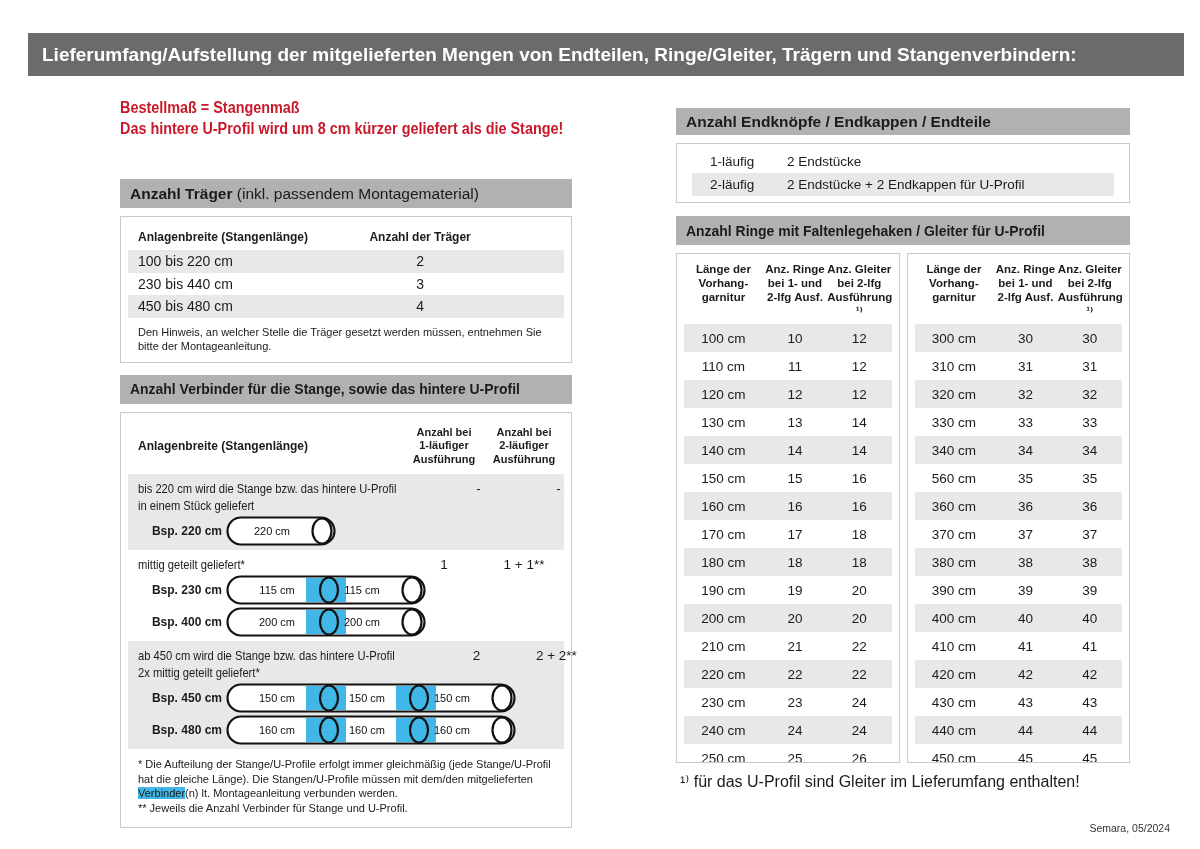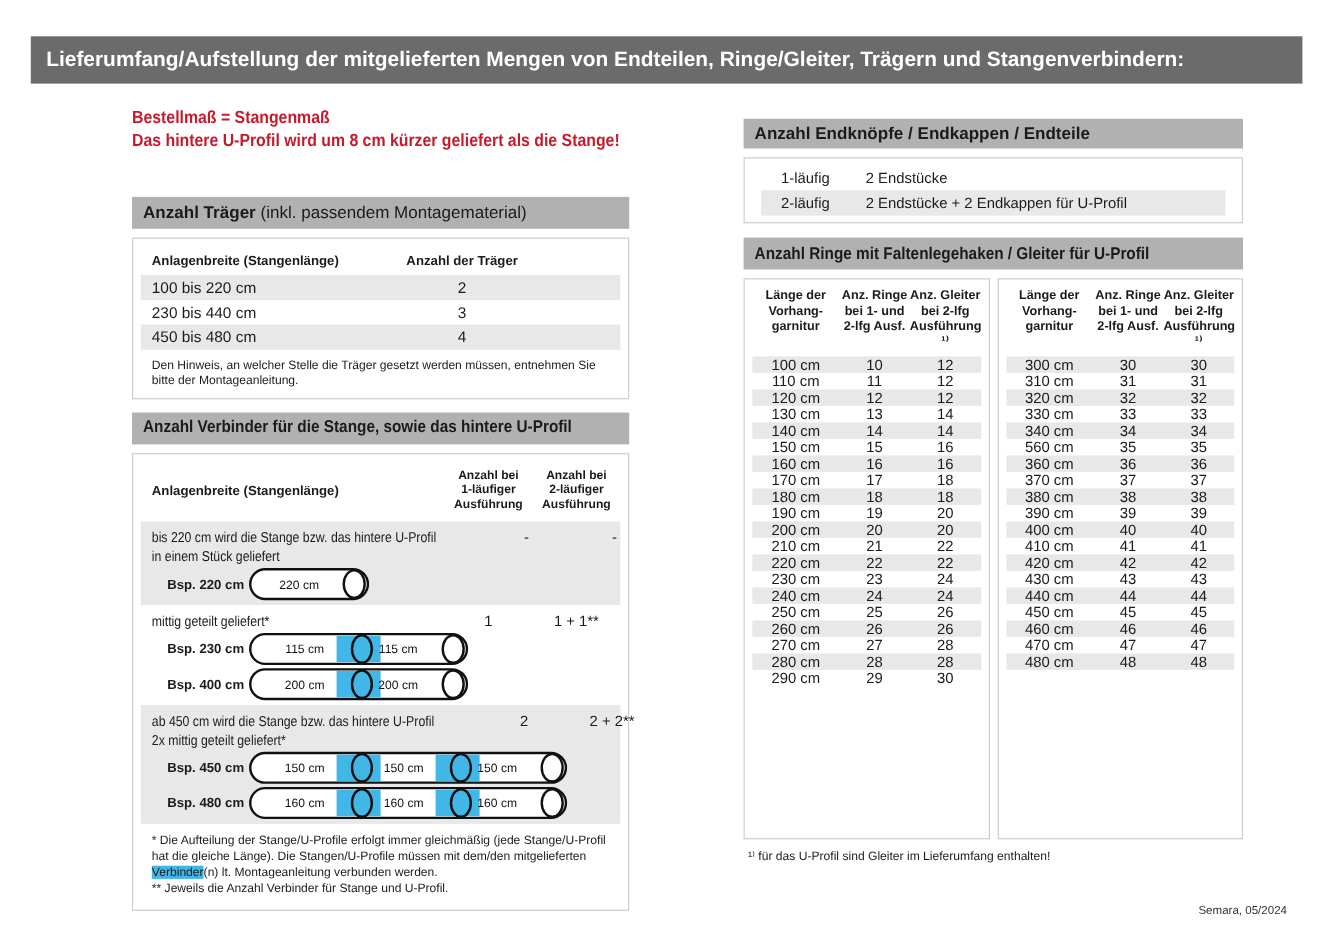--- a/index.html
+++ b/index.html
@@ -57,23 +57,23 @@
 
   
   .erow{display:grid;grid-template-columns:95px 1fr;align-items:center;height:23px;font-size:13.5px;}
   .erow .c1{padding-left:18px;}
 
   
   .ringe-wrap{display:flex;gap:7px;margin-top:8px;}
   .rtable{flex:1;border:1px solid var(--border);background:#fff;padding:0 7px;height:510px;overflow:hidden;}
   .r-head{display:grid;grid-template-columns:38% 31% 31%;padding:8px 0 6px 0;}
   .r-head .ch{font-weight:bold;font-size:11.5px;line-height:14px;text-align:center;white-space:pre-line;}
-  .rrow{display:grid;grid-template-columns:38% 31% 31%;align-items:center;height:15px;font-size:13.5px;}
+  .rrow{display:grid;grid-template-columns:38% 31% 31%;align-items:center;height:28px;font-size:13.5px;}
   .rrow span{text-align:center;}
-  .r-foot{font-size:11px;margin-top:9px;padding-left:4px;}
+  .r-foot{font-size:16px;margin-top:9px;padding-left:4px;}
 
   .page-foot{position:absolute;left:1040px;top:822px;width:130px;text-align:right;font-size:10.5px;color:#333;}
 </style>
 </head>
 <body>
 
 <div class="page">
 
   <header class="main-header">
     <span>Lieferumfang/Aufstellung der mitgelieferten Mengen von Endteilen, Ringe/Gleiter, Trägern und Stangenverbindern:</span>

